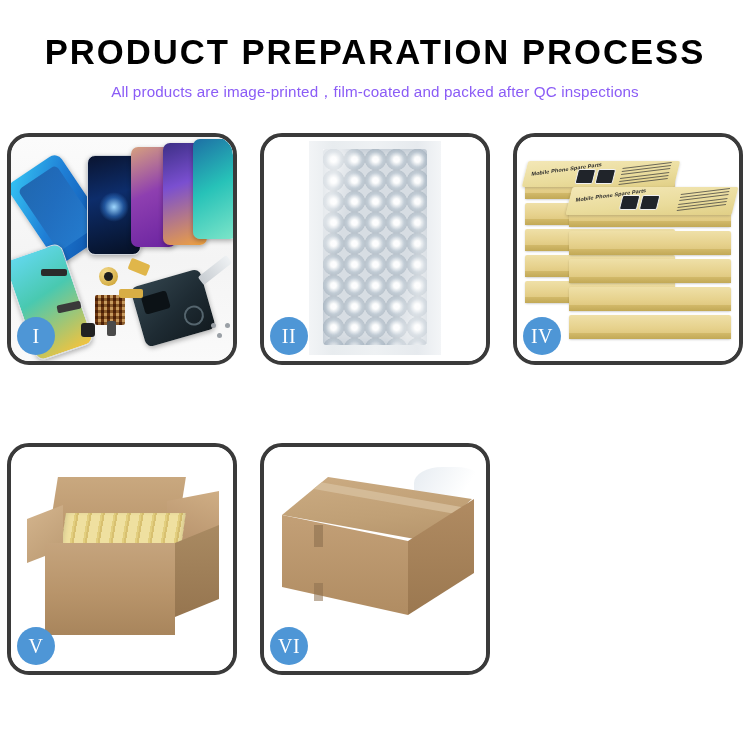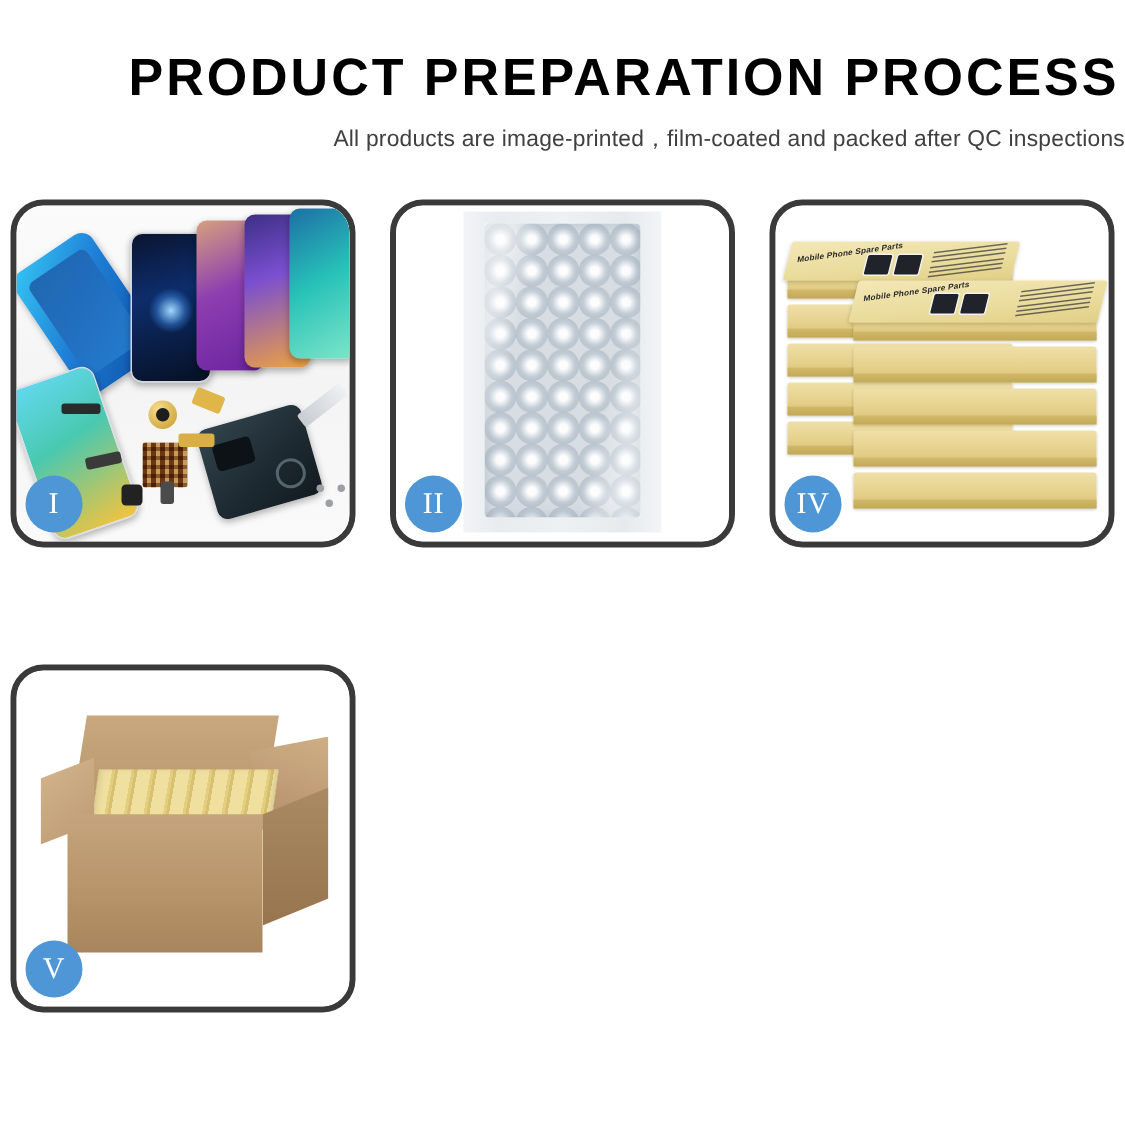--- a/index.html
+++ b/index.html
@@ -5,30 +5,30 @@
   html, body {
     margin: 0; padding: 0;
     width: 750px; height: 750px;
     background: #ffffff;
     font-family: "Liberation Sans", sans-serif;
     overflow: hidden;
   }
   .page { position: relative; width: 750px; height: 750px; background: #fff; }
 
   
-  .header { width: 750px; text-align: right; padding-top: 34px; }
+  .header { width: 750px; text-align: center; padding-top: 34px; }
   .title {
     font-family: "Liberation Sans", sans-serif;
     font-size: 35px; font-weight: 700; color: #000;
     letter-spacing: 2.0px; line-height: 1.05;
     white-space: nowrap; transform: scaleX(0.99); transform-origin: center;
   }
   .subtitle {
     margin-top: 11px;
-    font-size: 15.2px; font-weight: 400; color: #404040;
+    font-size: 15.2px; font-weight: 400; color: #8b5cf6;
     letter-spacing: 0.15px; white-space: nowrap;
   }
 
   
   .grid {
     position: absolute; left: 0; top: 133px;
     width: 750px; height: 560px;
     display: grid;
     grid-template-columns: repeat(3, 230px);
     grid-template-rows: repeat(2, 232px);
@@ -450,15 +450,29 @@
         <div class="c-flap-right"></div>
         <div class="c-fill"></div>
         <div class="c-flap-left"></div>
         <div class="c-rim"></div>
         <div class="c-body-r"></div>
         <div class="c-body"></div>
       </div>
       <div class="badge">V</div>
     </div>
 
+    <div class="panel">
+      <div class="panel-inner p6">
+        <div class="sc-shadow"></div>
+        <div class="sc-top"></div>
+        <div class="sc-tape">
+            <i></i>
+          </div>
+        <div class="sc-right"></div>
+        <div class="sc-left"></div>
+        <div class="sc-seam"></div>
+        <div class="sc-seam2"></div>
+      </div>
+      <div class="badge">VI</div>
+    </div>
 
   </div>
 </div>
 
 </body></html>

